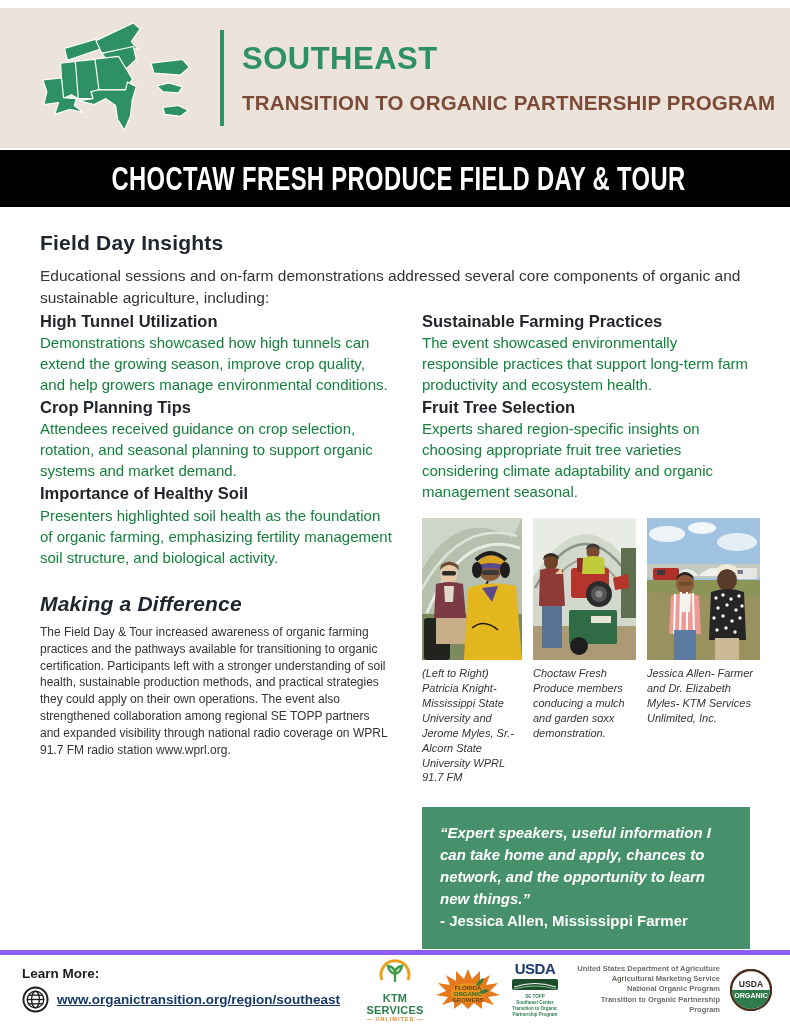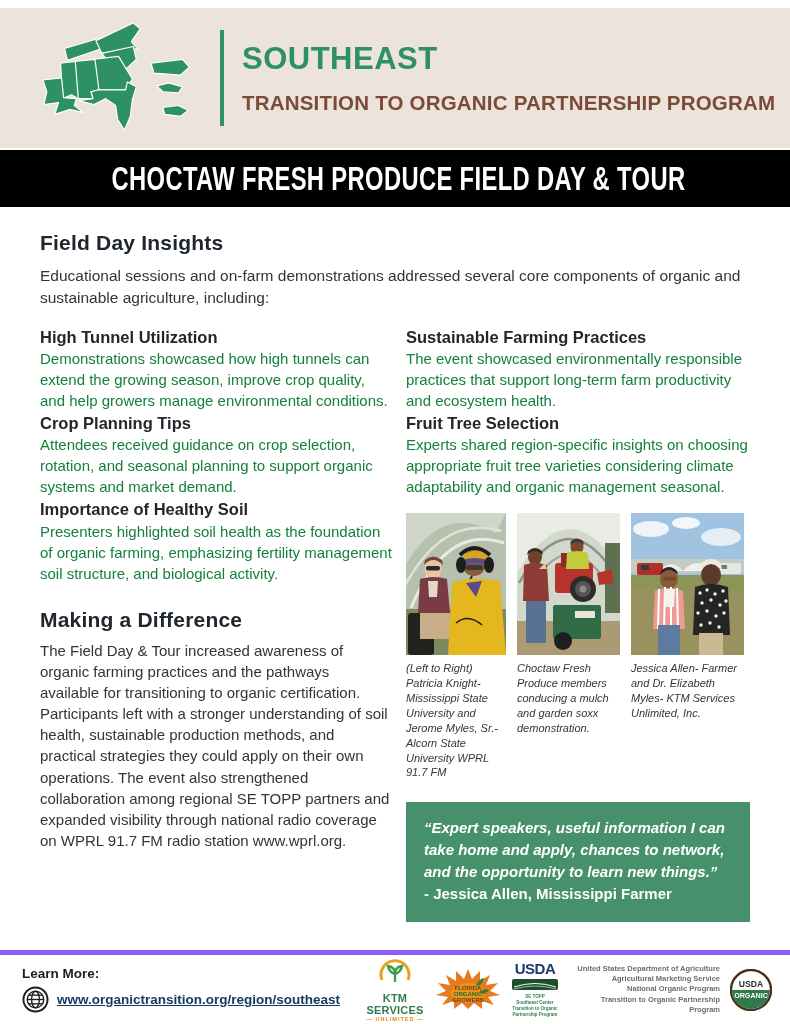--- a/index.html
+++ b/index.html
@@ -16,27 +16,27 @@
   .hdr-program { font-size:20.5px; font-weight:700; color:#7c4b38; letter-spacing:0.2px; margin-top:14px; }
 
   
   .banner { position:absolute; top:150px; left:0; right:0; height:57px; background:#000000; display:flex; align-items:center; justify-content:flex-start; }
   .banner-text { color:#fff; font-weight:700; font-size:33px; letter-spacing:0.5px; transform:scaleX(0.72); transform-origin:center; white-space:nowrap; }
 
   
   .main { position:absolute; top:207px; left:0; right:0; bottom:74px; padding:24px 40px 0 40px; }
   .h1 { font-size:21px; font-weight:800; color:#20262e; letter-spacing:0.2px; }
   .intro { font-size:15.5px; line-height:1.45; margin-top:10px; color:#33333a; }
-  .cols { display:flex; gap:14px; margin-top:16px; }
+  .cols { display:flex; gap:30px; }
   .col-left { flex:0 0 352px; }
   .col-right { flex:1; min-width:0; }
   .sec-h { font-size:16.5px; font-weight:800; color:#23262c; line-height:1.35; }
   .sec-p { font-size:15px; line-height:1.4; color:#15803d; margin-bottom:1px; }
-  .mad-h { margin-top:24px; }
-  .mad-p { font-size:15px; line-height:1.41; margin-top:8px; color:#33333a; }
+  .mad-h { margin-top:24px;font-style:italic; }
+  .mad-p { font-size:12px; line-height:1.41; margin-top:8px; color:#33333a; }
 
   
   .photo-row { display:flex; gap:11px; margin-top:16px; }
   .photo-cell1 { width:100px; } .photo-cell2 { width:103px; } .photo-cell3 { width:113px; }
   .photo-frame { height:142px; overflow:hidden; background:#ccc; }
   .photo-frame svg { display:block; }
   .caption { font-size:11px; font-style:italic; color:#35353a; line-height:1.35; margin-top:6px; }
 
   
   .quote-box { margin-top:22px; background:#46916c; color:#fff; padding:15px 16px 17px 18px; }

